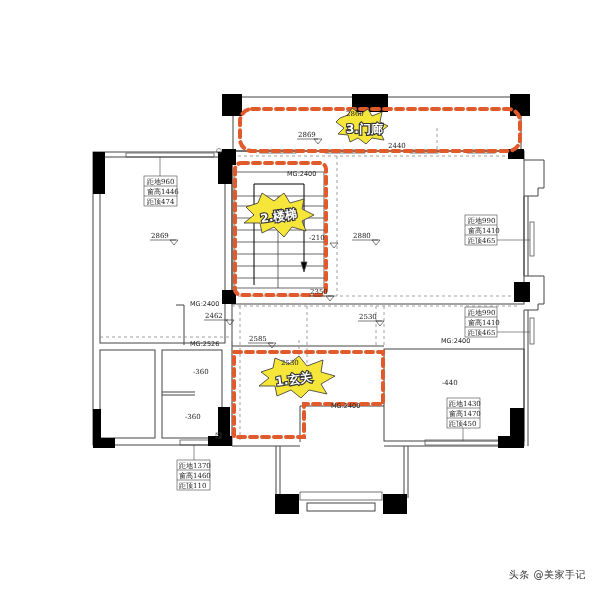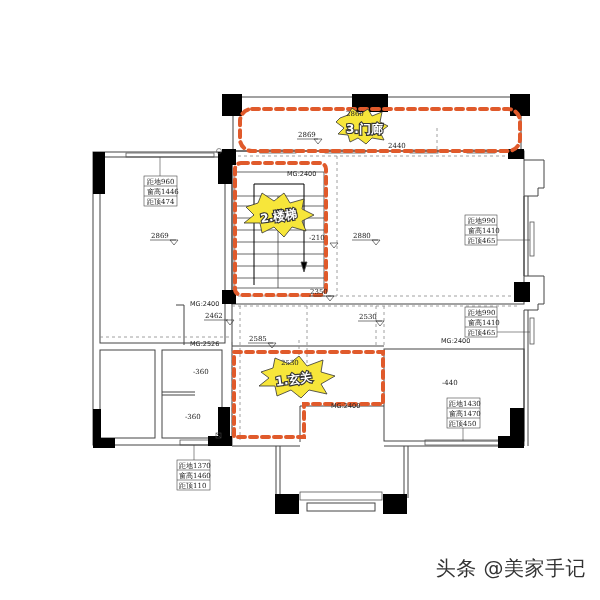--- a/index.html
+++ b/index.html
@@ -1,21 +1,21 @@
 <!DOCTYPE html>
 <html><head>
 <meta charset="utf-8">
 <style>
   html, body { margin: 0; padding: 0; background: #ffffff; }
   #canvas { position: relative; width: 600px; height: 600px; overflow: hidden; background: #ffffff; font-family: "Liberation Serif", serif; }
   svg { position: absolute; left: 0; top: 0; }
   .lbl { font-family: "DejaVu Serif", serif; font-size: 7px; fill: #222; }
   .lbl-sm { font-family: "DejaVu Sans", sans-serif; font-size: 6.5px; fill: #222; }
   .badge-text { font-family: "DejaVu Sans", sans-serif; font-weight: bold; font-size: 12px; fill: #ffffff; stroke: #333; stroke-width: 2.2px; paint-order: stroke; }
-  #watermark { position: absolute; right: 14px; bottom: 18px; font-family: "DejaVu Sans", sans-serif; font-size: 20px; color: #333; letter-spacing: 0.5px; text-shadow: 0 0 2px #fff; }
+  #watermark { position: absolute; right: 14px; bottom: 18px; font-family: "DejaVu Sans", sans-serif; font-size: 10px; color: #333; letter-spacing: 0.5px; text-shadow: 0 0 2px #fff; }
 </style>
 </head>
 <body>
 
 <div id="canvas">
 <svg width="600" height="600" viewBox="0 0 600 600">
   <defs>
     <pattern id="none" width="1" height="1"></pattern>
   </defs>
 

